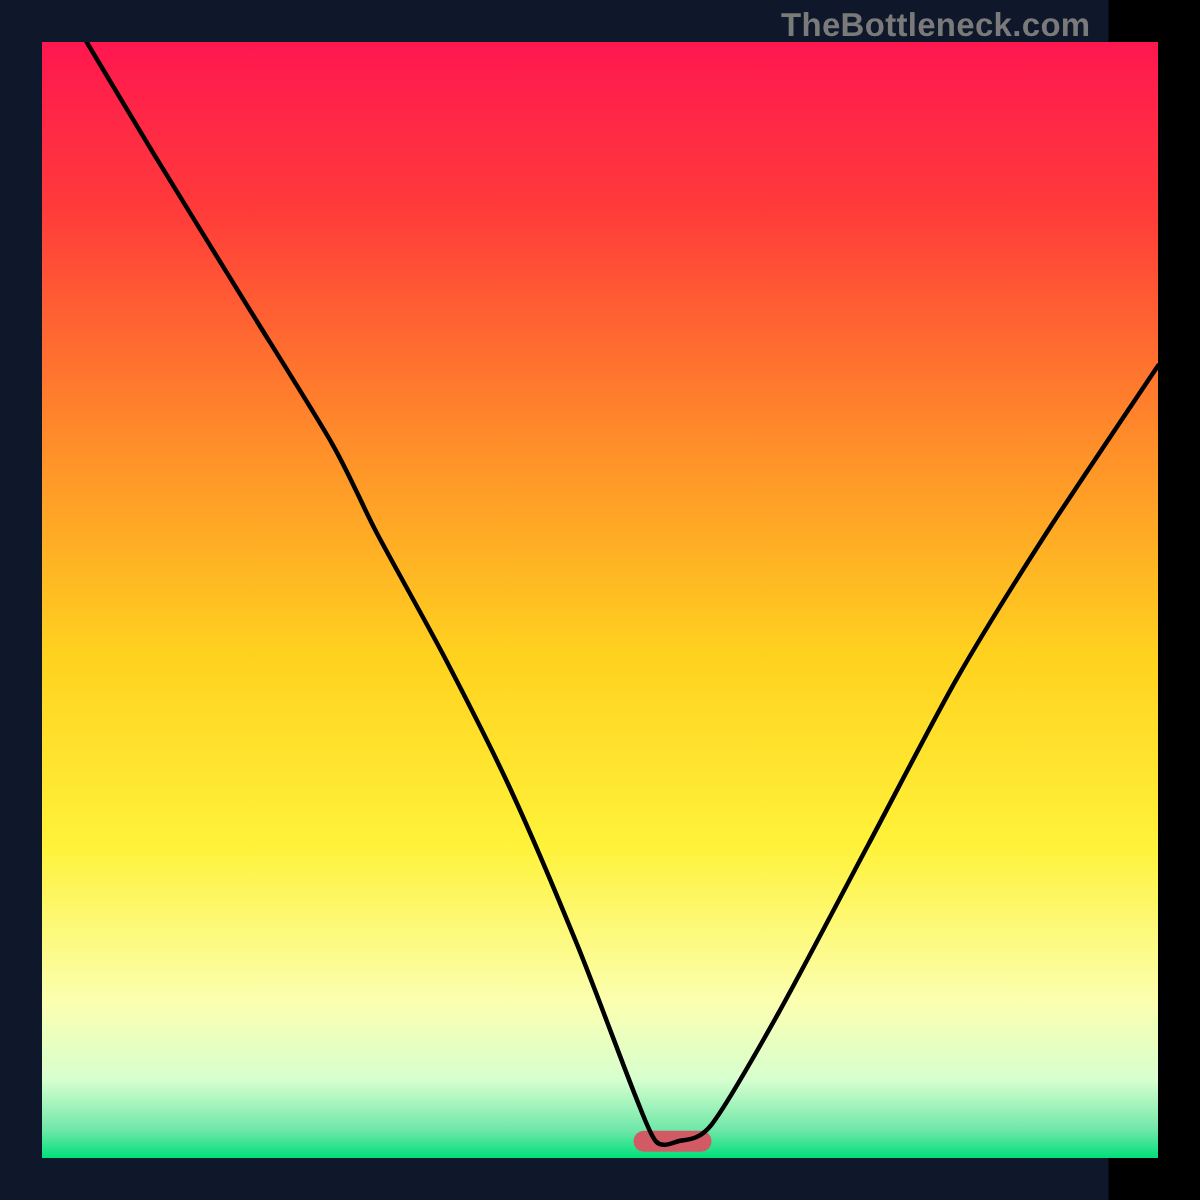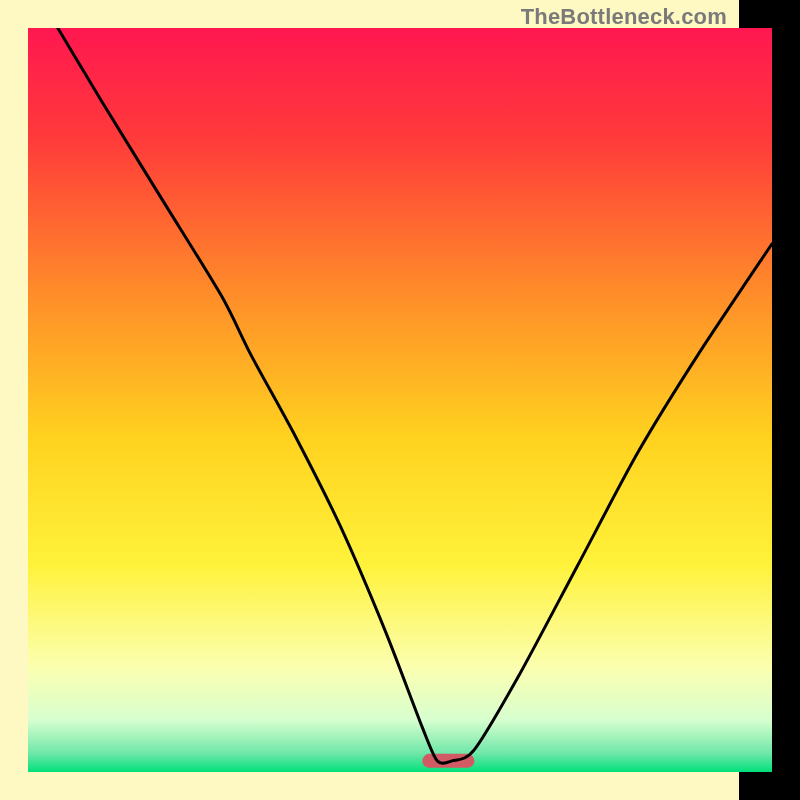--- a/index.html
+++ b/index.html
@@ -1,21 +1,21 @@
 <!DOCTYPE html>
 <html><head>
 <meta charset="utf-8">
 <style>
   * { margin: 0; padding: 0; box-sizing: border-box; }
   html, body { width: 800px; height: 800px; overflow: hidden; background: #000; }
   .frame {
     position: relative;
     width: 739px;
     height: 800px;
-    background: #fef9c3;
+    background: #0f172a;
   }
   .plot-area {
     position: absolute;
     left: 28px;
     top: 28px;
     width: 744px;
     height: 744px;
     overflow: hidden;
   }
   .watermark {

